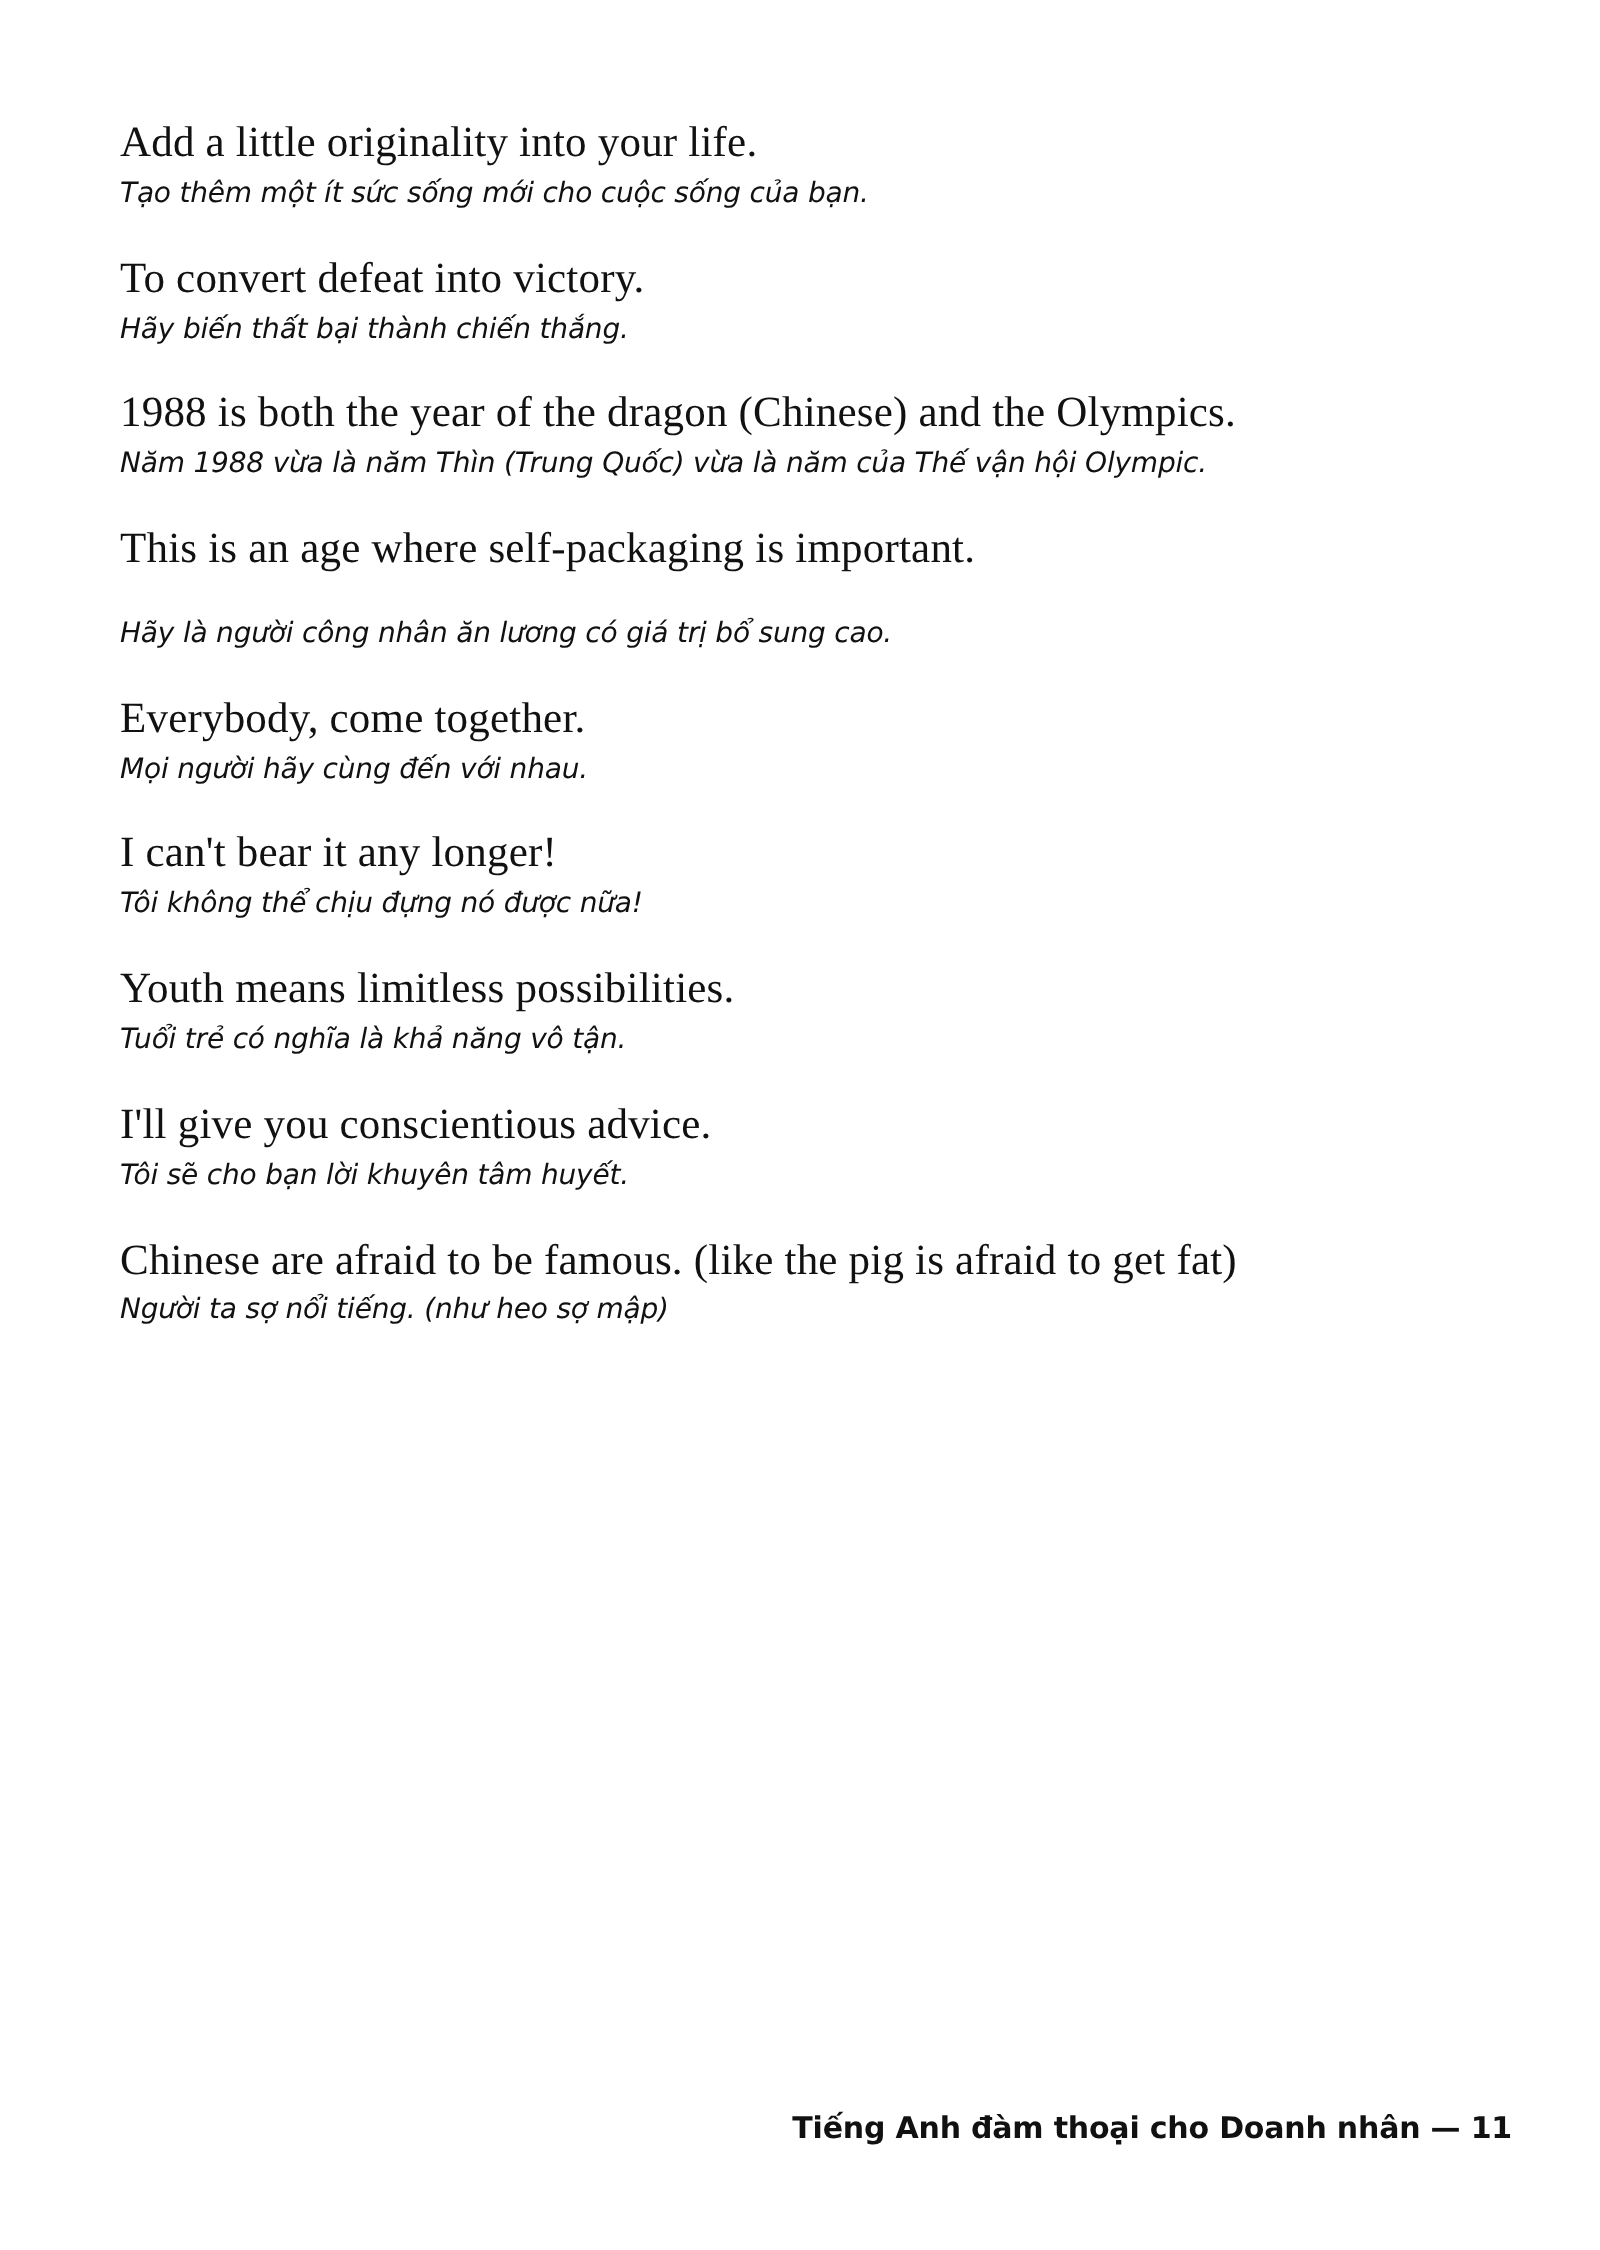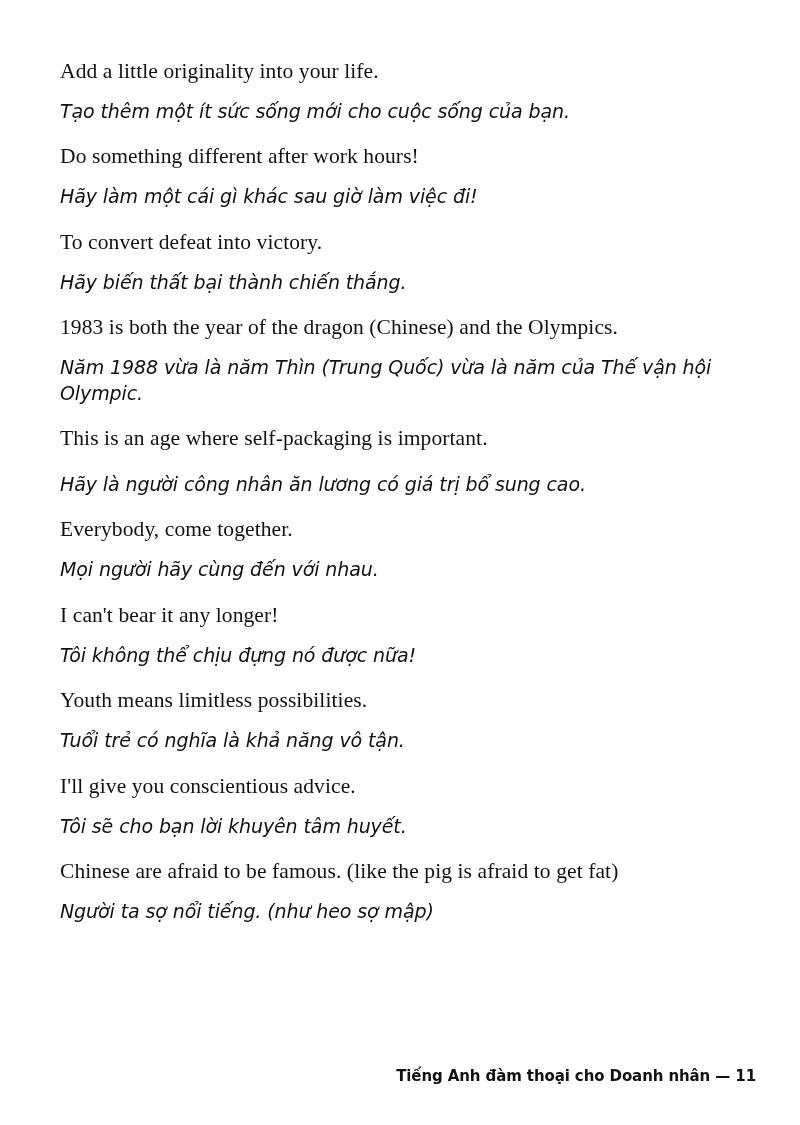--- a/index.html
+++ b/index.html
@@ -32,61 +32,57 @@
   .en {
     font-family: "Liberation Serif", serif;
     font-size: 21.5px;
     line-height: 1.30;
     color: #111111;
     letter-spacing: 0.1px;
   }
   .vi {
     font-family: "DejaVu Sans", sans-serif;
     font-style: italic;
-    font-size: 19px;
+    font-size: 14px;
     line-height: 1.34;
     color: #111111;
-    margin-top: 13px;
+    margin-top: 2px;
     letter-spacing: -0.1px;
   }
   .footer {
     position: absolute;
     right: 44px;
-    bottom: 40px;
+    bottom: 52px;
     font-family: "DejaVu Sans", sans-serif;
     font-weight: bold;
     font-size: 15px;
     color: #111111;
     letter-spacing: -0.1px;
   }
 </style>
 </head>
 <body>
 
 <div class="page">
   <div class="entries">
 
     <div class="entry">
       <div class="en">Add a little originality into your life.</div>
       <div class="vi">Tạo thêm một ít sức sống mới cho cuộc sống của bạn.</div>
     </div>
 
-    <div class="entry">
-      <div class="en">Do something different after work hours!</div>
-      <div class="vi">Hãy làm một cái gì khác sau giờ làm việc đi!</div>
-    </div>
 
 
     <div class="entry">
       <div class="en">To convert defeat into victory.</div>
       <div class="vi">Hãy biến thất bại thành chiến thắng.</div>
     </div>
 
     <div class="entry">
-      <div class="en">1983 is both the year of the dragon (Chinese) and the Olympics.</div>
+      <div class="en">1988 is both the year of the dragon (Chinese) and the Olympics.</div>
       <div class="vi">Năm 1988 vừa là năm Thìn (Trung Quốc) vừa là năm của Thế vận hội Olympic.</div>
     </div>
 
     <div class="entry">
       <div class="en">This is an age where self-packaging is important.</div>
     </div>
 
     <div class="entry">
       <div class="vi">Hãy là người công nhân ăn lương có giá trị bổ sung cao.</div>
     </div>

